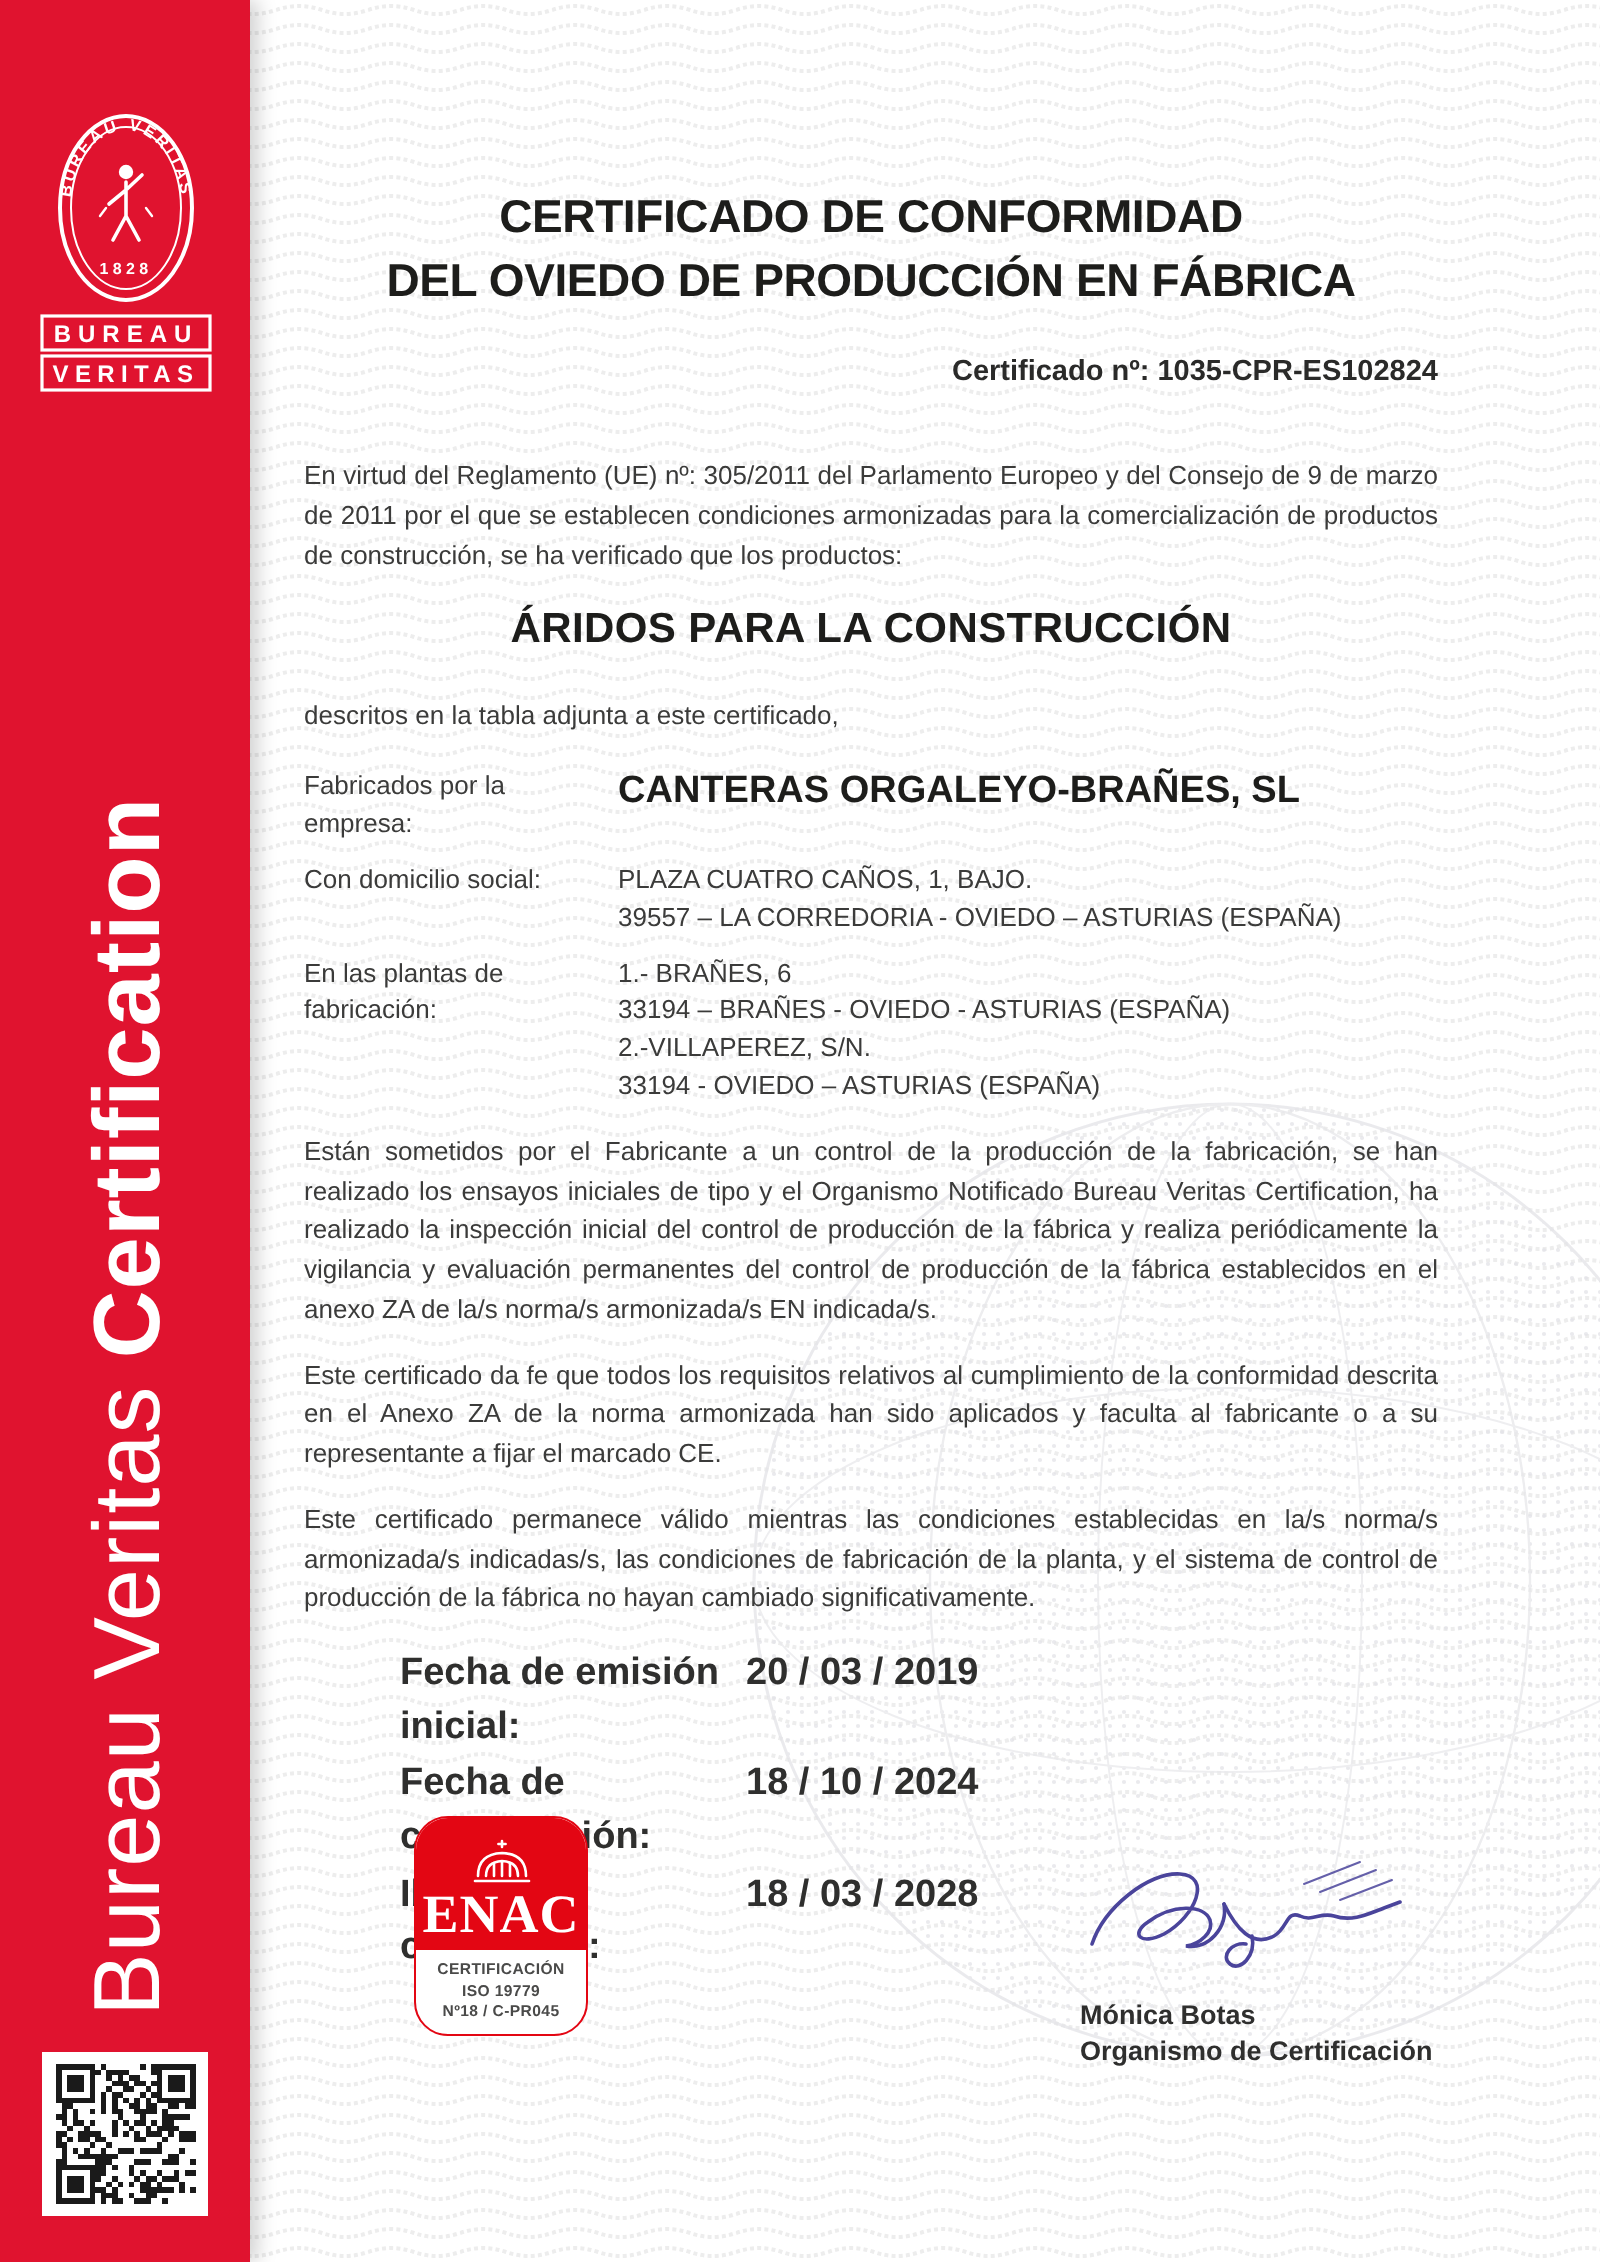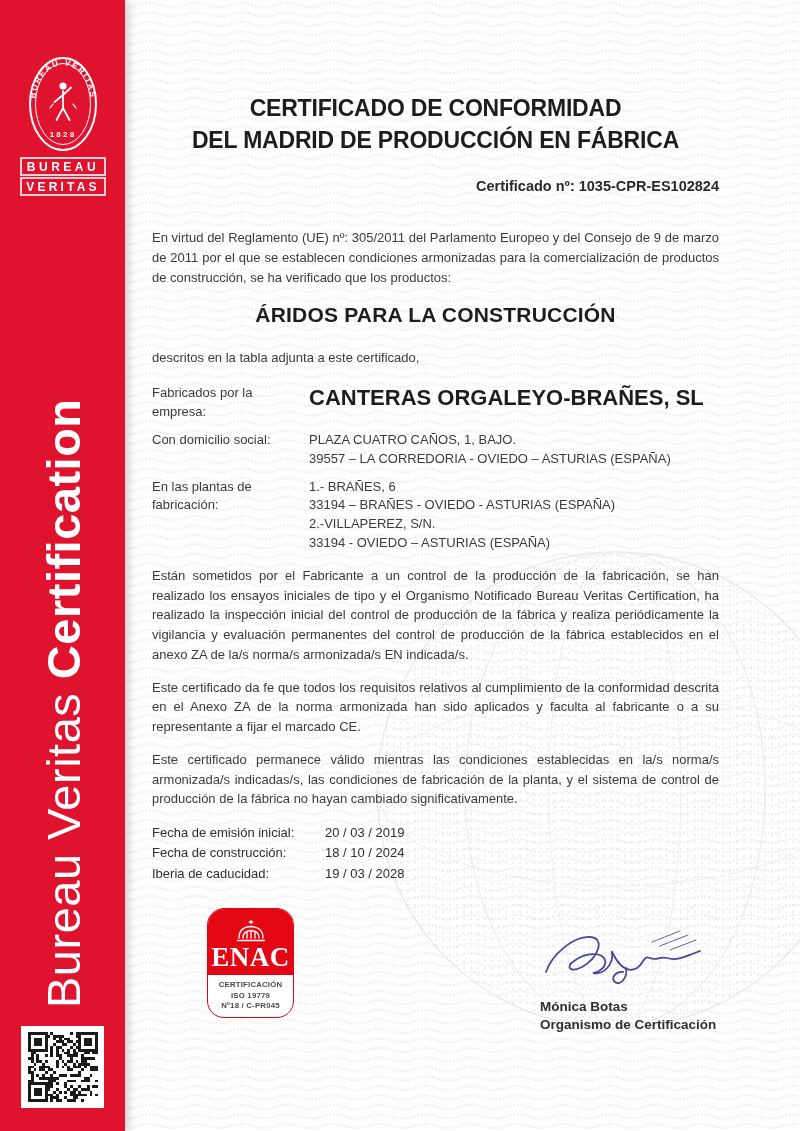--- a/index.html
+++ b/index.html
@@ -37,24 +37,24 @@
   .para{font-size:13px;line-height:1.52;text-align:justify;color:#3b3b3a;}
   .intro{margin-top:34px;}
   .product-title{
     margin-top:15px;text-align:center;font-weight:700;font-size:21px;
     color:#1d1d1b;letter-spacing:.2px;
   }
   .note{margin-top:21px;font-size:13px;line-height:1.5;}
   .details{margin-top:17px;display:grid;grid-template-columns:157px 1fr;row-gap:9px;column-gap:0;}
   .det-label{font-size:13px;line-height:1.45;padding-right:14px;}
   .det-value{font-size:13px;line-height:1.45;}
-  .det-value.company{font-size:22px;font-weight:700;color:#1d1d1b;line-height:1.2;padding-top:1px;}
+  .det-value.company{font-size:19px;font-weight:700;color:#1d1d1b;line-height:1.2;padding-top:1px;}
   .body-paras .para{margin-top:13px;}
   .dates{margin-top:15px;display:grid;grid-template-columns:173px 1fr;row-gap:2px;
-         font-size:13px;font-weight:400;line-height:1.4;color:#2f2f2e;}
+         font-size:19px;font-weight:700;line-height:1.4;color:#2f2f2e;margin-left:48px;}
   
   .enac{
     position:absolute;left:207px;top:908px;width:87px;height:110px;z-index:1;
     border:1.6px solid #e30613;border-radius:17px;background:#fff;
     display:flex;flex-direction:column;overflow:hidden;box-sizing:border-box;
   }
   .enac-top{
     background:#e30613;flex:0 0 62px;display:flex;flex-direction:column;
     align-items:center;justify-content:flex-end;padding-bottom:4px;
   }
@@ -431,21 +431,21 @@
           <rect x="16" y="24" width="1" height="1" fill="#1a1a1a"></rect>
           <rect x="19" y="24" width="1" height="1" fill="#1a1a1a"></rect>
         </svg>
     </div>
   </div>
 
   <div class="content">
 
     <div class="doc-title">
       <div>CERTIFICADO DE CONFORMIDAD</div>
-      <div>DEL MADRID DE PRODUCCIÓN EN FÁBRICA</div>
+      <div>DEL OVIEDO DE PRODUCCIÓN EN FÁBRICA</div>
     </div>
 
     <div class="cert-no">Certificado nº: 1035-CPR-ES102824</div>
 
     <p class="para intro">En virtud del Reglamento (UE) nº: 305/2011 del Parlamento Europeo y del Consejo de 9 de marzo de 2011 por el que se establecen condiciones armonizadas para la comercialización de productos de construcción, se ha verificado que los productos:</p>
 
     <div class="product-title">ÁRIDOS PARA LA CONSTRUCCIÓN</div>
 
     <div class="note">descritos en la tabla adjunta a este certificado,</div>
 
@@ -473,21 +473,21 @@
       <p class="para">Este certificado da fe que todos los requisitos relativos al cumplimiento de la conformidad descrita en el Anexo ZA de la norma armonizada han sido aplicados y faculta al fabricante o a su representante a fijar el marcado CE.</p>
       <p class="para">Este certificado permanece válido mientras las condiciones establecidas en la/s norma/s armonizada/s indicadas/s, las condiciones de fabricación de la planta, y el sistema de control de producción de la fábrica no hayan cambiado significativamente.</p>
     </div>
 
     <div class="dates">
       <div>Fecha de emisión inicial:</div>
       <div>20 / 03 / 2019</div>
       <div>Fecha de construcción:</div>
       <div>18 / 10 / 2024</div>
       <div>Iberia de caducidad:</div>
-      <div>19 / 03 / 2028</div>
+      <div>18 / 03 / 2028</div>
     </div>
   </div>
 
   <div class="enac">
     <div class="enac-top">
       <svg width="38" height="24" viewBox="0 0 38 24">
         <g stroke="#fff" stroke-width="1.3" fill="none" stroke-linecap="round">
           <path d="M19 4.5 V1.5 M17.2 3 H20.8"></path>
           <path d="M7 19 Q7 8 19 7.5 Q31 8 31 19"></path>
           <path d="M11 19 Q11 12 19 11.5 Q27 12 27 19"></path>

